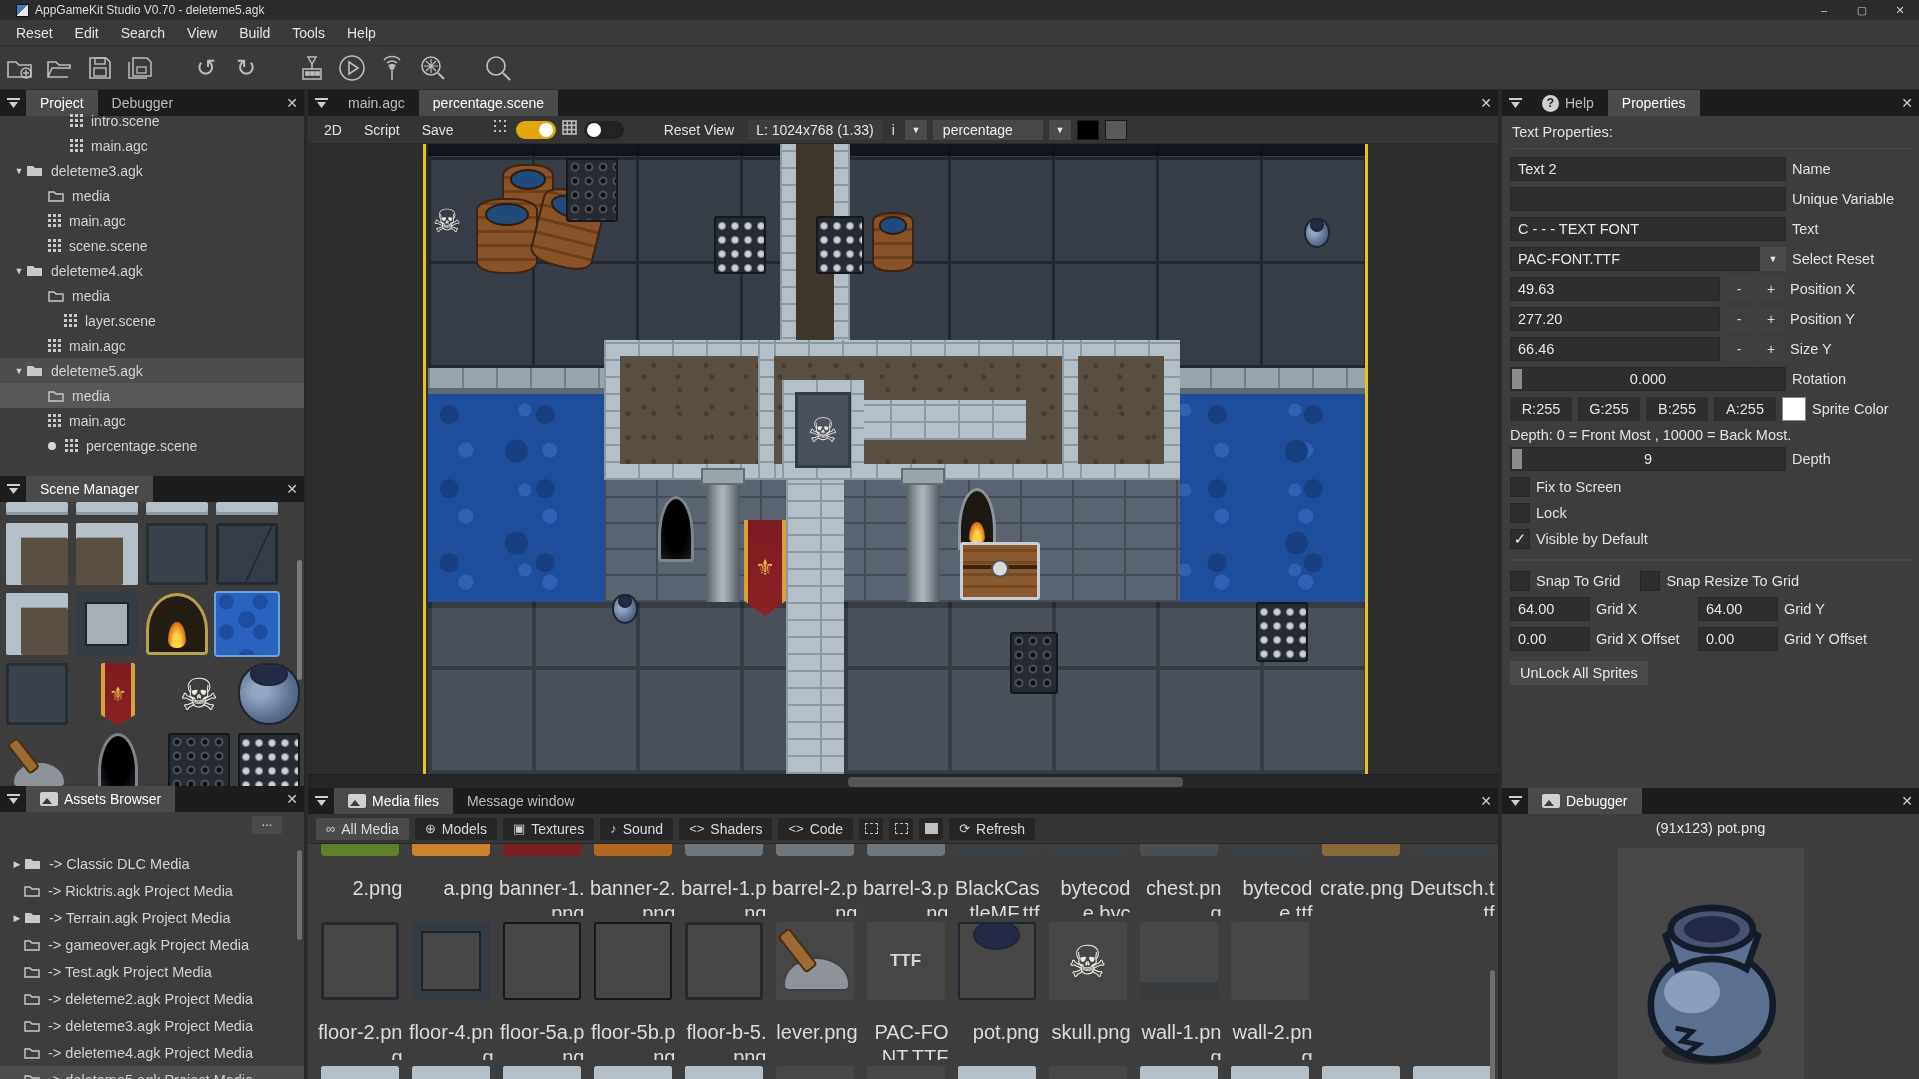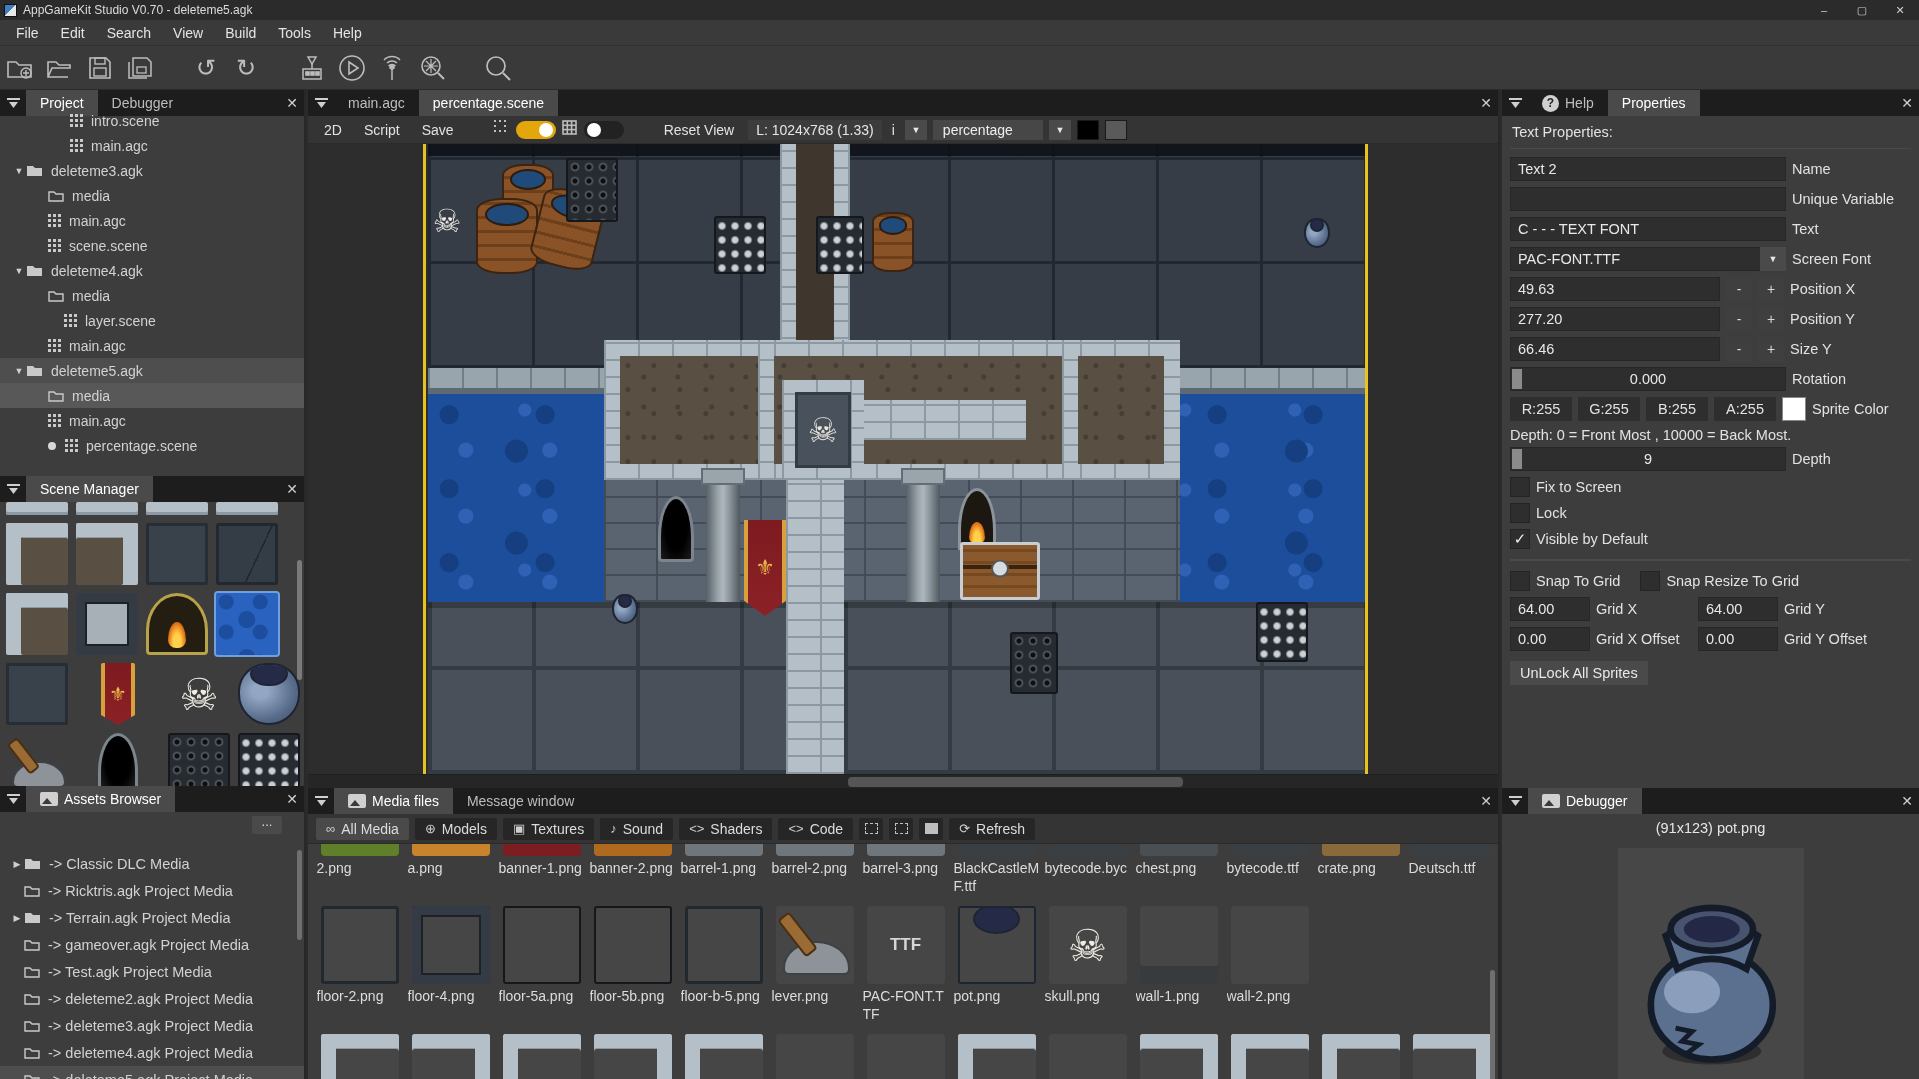--- a/index.html
+++ b/index.html
@@ -2,21 +2,21 @@
 <html><head>
 <meta charset="utf-8">
 <style>
   * { margin:0; padding:0; box-sizing:border-box; }
   html,body { width:1919px; height:1079px; overflow:hidden; background:#2b2b2b;
     font-family:"Liberation Sans", sans-serif; }
   .app { position:absolute; inset:0; color:#d6d6d6; font-size:14px; }
 
   
   .titlebar { position:absolute; left:0; top:0; right:0; height:20px; background:#2b2b2b;
-    display:flex; align-items:center; padding-left:4px; font-size:12px; color:#dcdcdc; }
+    display:flex; align-items:center; padding-left:16px; font-size:12px; color:#dcdcdc; }
   .appicon { width:13px; height:13px; margin-right:6px; background:linear-gradient(135deg,#3f7fbf 0 50%,#e8e8e8 50%); border:1px solid #111; }
   .wincontrols { position:absolute; right:0; top:0; height:20px; display:flex; }
   .winbtn { width:38px; height:20px; display:flex; align-items:center; justify-content:center; color:#d0d0d0; font-size:11px; }
   .menubar { position:absolute; left:0; top:20px; right:0; height:26px; background:#3a3a3a;
     display:flex; align-items:center; gap:2px; padding-left:6px; border-bottom:1px solid #303030; }
   .menuitem { padding:3px 10px; color:#e4e4e4; font-size:14px; }
   .toolbar { position:absolute; left:0; top:46px; right:0; height:44px; background:#3a3a3a;
     display:flex; align-items:center; border-bottom:1px solid #2a2a2a; }
   .tbicon { width:34px; height:34px; margin:0 3px; display:flex; align-items:center; justify-content:center; color:#bdbdbd; }
   .tbicon svg { stroke:#bdbdbd; fill:none; stroke-width:1.6; }
@@ -183,21 +183,21 @@
   .filterbtn.active { background:#4a4a4a; }
   .ficon { font-size:13px; color:#cfcfcf; }
   .iconbtn { width:24px; height:22px; background:#262626; border-radius:2px; display:flex; align-items:center; justify-content:center; }
   .iconbtn .bx { width:13px; height:11px; border:1px dashed #bfbfbf; }
   .iconbtn .bxs { width:13px; height:11px; background:#bfbfbf; }
   .mediagrid { position:relative; height:235px; overflow:hidden; padding-left:6px; }
   .mrow { display:flex; }
   .mcell { width:91px; display:flex; flex-direction:column; align-items:center; }
   .mthumb { width:78px; height:78px; position:relative; margin-top:6px; border-radius:3px; overflow:hidden; background:#464646; }
   .msliver { width:78px; height:12px; border-radius:0 0 4px 4px; }
-  .mlabel { margin-top:4px; width:86px; text-align:left; font-size:14px; line-height:1.25; color:#dcdcdc;
+  .mlabel { margin-top:20px; width:86px; text-align:right; font-size:20px; line-height:1.25; color:#dcdcdc;
     word-break:break-all; height:40px; overflow:hidden; }
   .mscroll { position:absolute; right:3px; top:40px; width:5px; height:120px; background:#6f6f6f; border-radius:3px; }
 
   
   .props { position:absolute; left:0; top:26px; right:0; height:672px; padding:6px 8px; font-size:14.5px; color:#e2e2e2; overflow:hidden; }
   .ptitle { padding:2px 0 8px 2px; border-bottom:1px solid #4a4a4a; margin-bottom:8px; }
   .prow { display:flex; align-items:center; margin-bottom:6px; gap:6px; }
   .pfield { background:#2e2e2e; border:1px solid #272727; color:#e8e8e8; height:24px; padding:0 7px; font-size:14.5px;
     font-family:"Liberation Sans", sans-serif; }
   .wide { width:276px; } .num { width:210px; }
@@ -238,21 +238,21 @@
     <div class="appicon"></div>
     <span>AppGameKit Studio V0.70 - deleteme5.agk</span>
     <div class="wincontrols">
       <div class="winbtn">–</div>
       <div class="winbtn">▢</div>
       <div class="winbtn">✕</div>
     </div>
   </div>
 
   <div class="menubar" id="menubar">
-      <div class="menuitem">File</div>
+      <div class="menuitem">Reset</div>
       <div class="menuitem">Edit</div>
       <div class="menuitem">Search</div>
       <div class="menuitem">View</div>
       <div class="menuitem">Build</div>
       <div class="menuitem">Tools</div>
       <div class="menuitem">Help</div>
     </div>
 
   <div class="toolbar" id="maintoolbar">
       <div class="tbicon">
@@ -1024,21 +1024,21 @@
         </div>
         <div class="prow">
           <input class="pfield wide" value="C - - - TEXT FONT" style="">
           <span class="plabel">Text</span>
         </div>
         <div class="prow">
           <div class="fontdd">
             <input class="pfield" value="PAC-FONT.TTF" style="">
             <div class="dd">▼</div>
           </div>
-          <span class="plabel">Screen Font</span>
+          <span class="plabel">Select Reset</span>
         </div>
         <div class="prow">
           <input class="pfield num" value="49.63" style="">
           <div class="pbtn">-</div>
           <div class="pbtn">+</div>
           <span class="plabel">Position X</span>
         </div>
         <div class="prow">
           <input class="pfield num" value="277.20" style="">
           <div class="pbtn">-</div>

